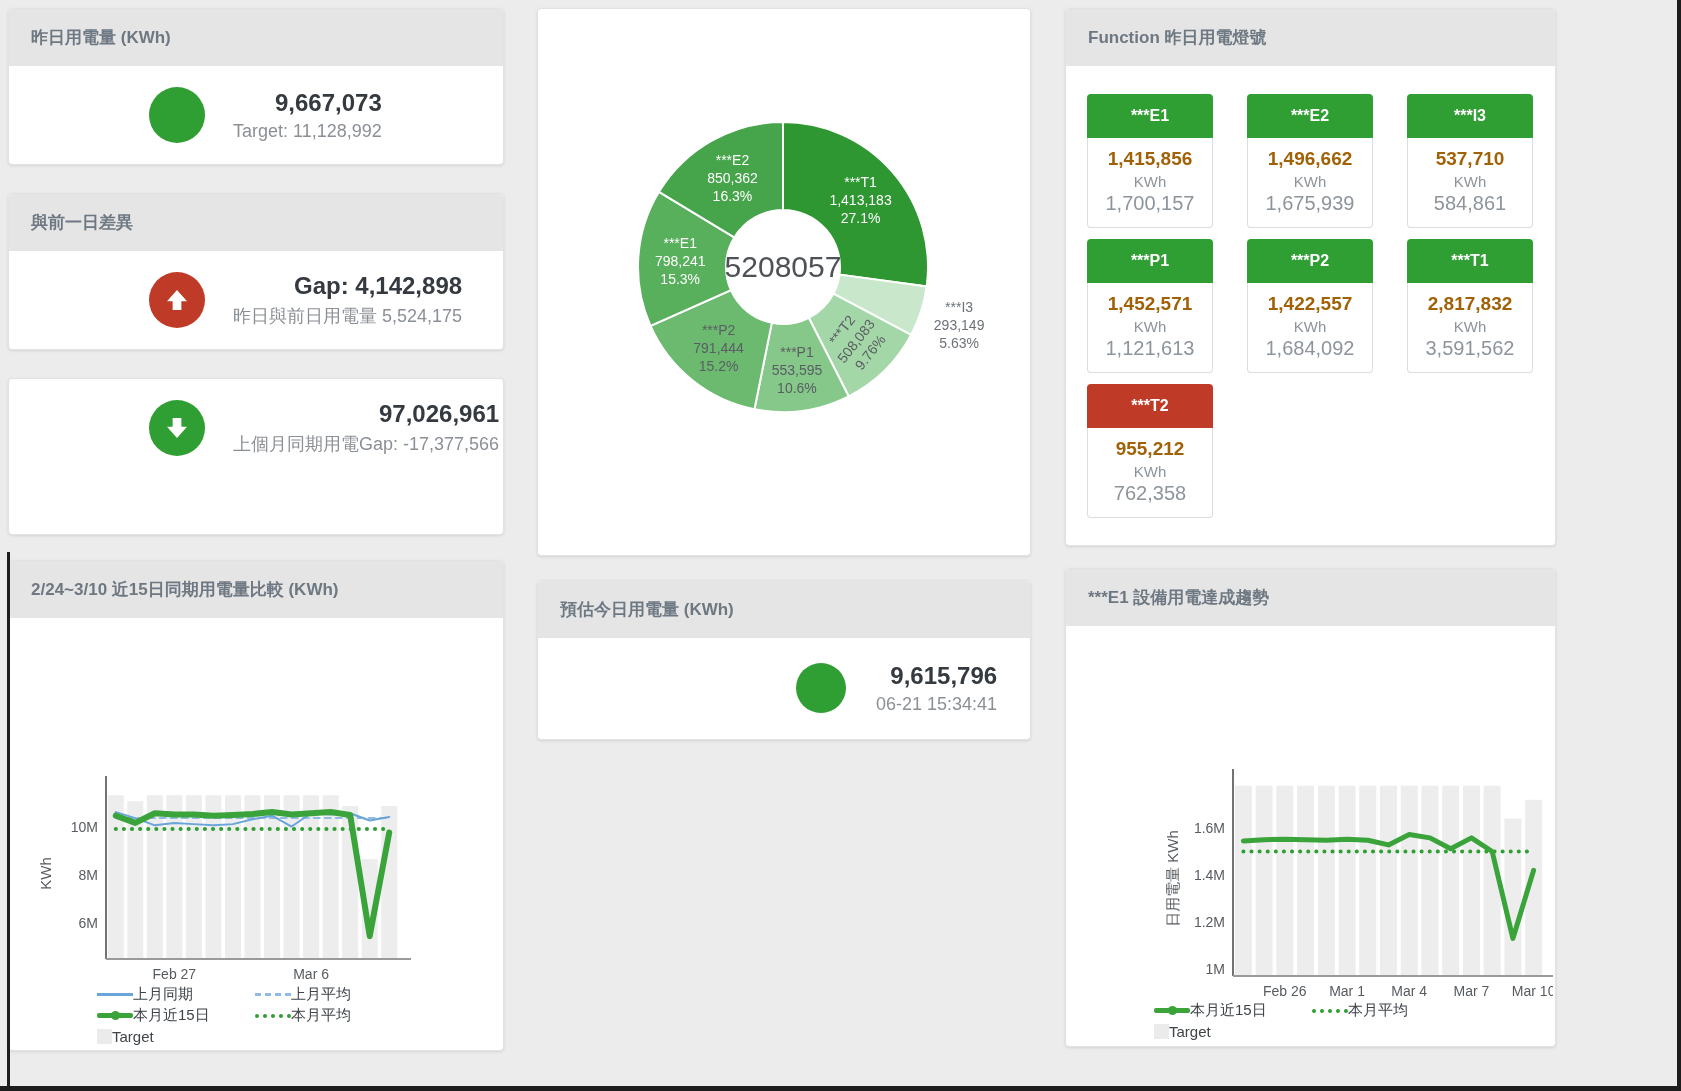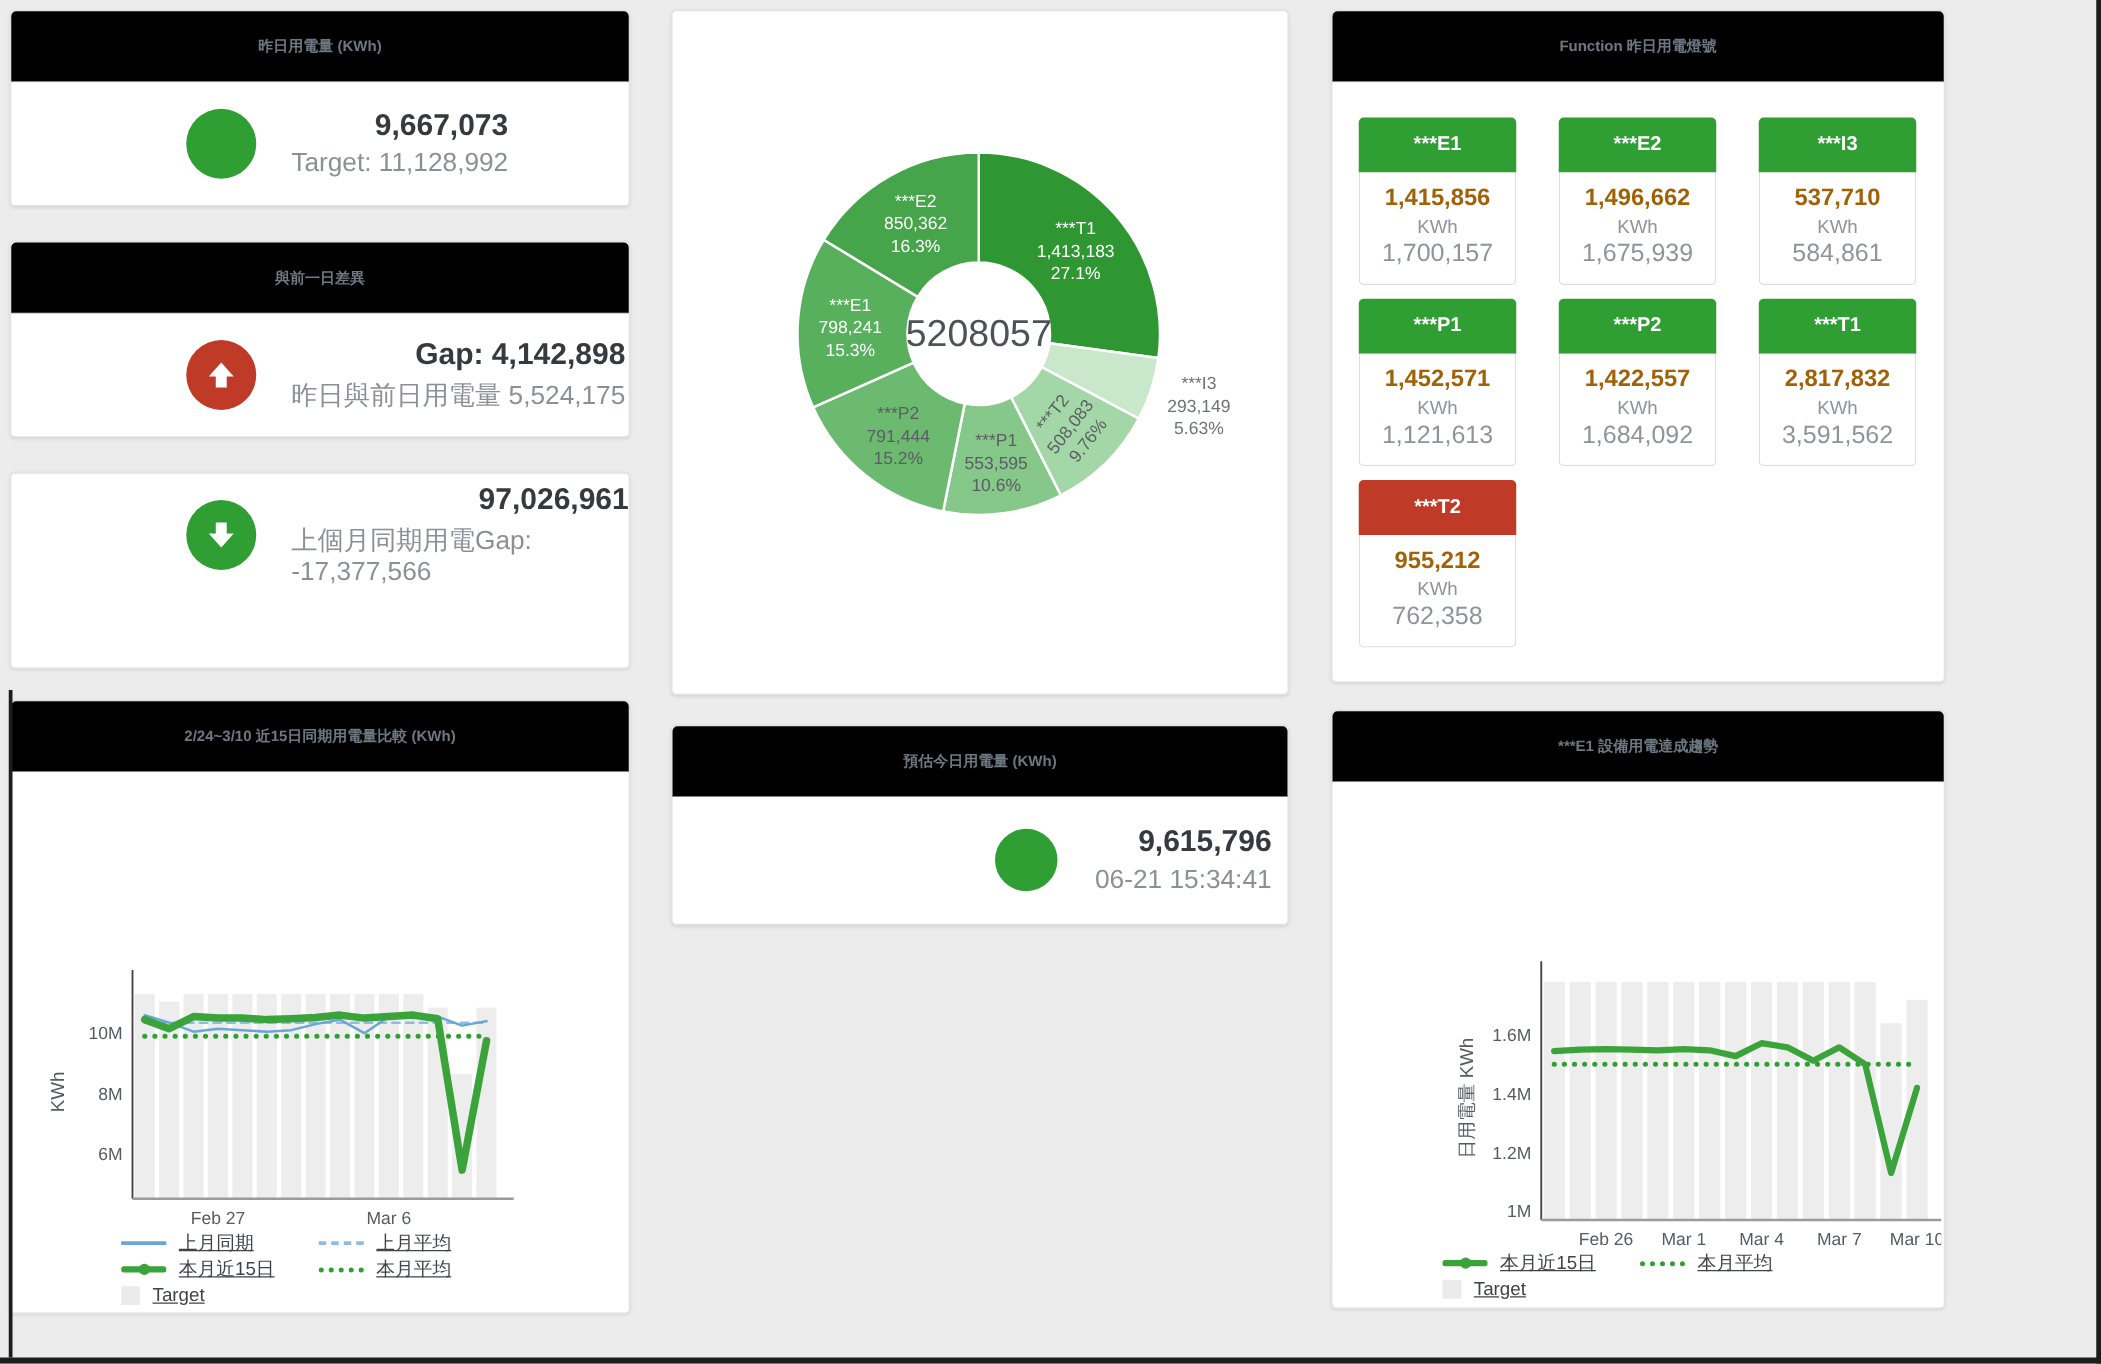--- a/index.html
+++ b/index.html
@@ -6,52 +6,52 @@
   body{
     width:1681px;height:1091px;position:relative;overflow:hidden;
     background:#ececec;
     font-family:"Liberation Sans","DejaVu Sans",sans-serif;
   }
   .card{
     position:absolute;background:#fff;border:1px solid #e2e2e2;border-radius:4px;
     box-shadow:0 1px 3px rgba(0,0,0,.10);
   }
   .card-h{
-    background:#000000;border-bottom:1px solid #e4e4e4;border-radius:4px 4px 0 0;
+    background:#e5e5e5;border-bottom:1px solid #e4e4e4;border-radius:4px 4px 0 0;
     height:56px;display:flex;align-items:center;padding:0 22px;
-    font-size:12px;font-weight:bold;color:#6e7882;justify-content:center;
+    font-size:17px;font-weight:bold;color:#6e7882;
   }
   .card-b{position:relative;}
   .kpi{display:flex;align-items:center;height:97px;}
   .ind{
     border-radius:50%;display:flex;align-items:center;justify-content:center;flex:0 0 auto;
   }
   .ind-lg{width:56px;height:56px;margin-left:140px;margin-right:28px;}
   .ind-sm{width:50px;height:50px;margin-left:258px;margin-right:30px;}
   .kpi-v{font-size:24px;font-weight:bold;color:#343a40;line-height:30px;text-align:right;}
-  .kpi-s{font-size:21px;color:#8b9096;margin-top:3px;}
+  .kpi-s{font-size:18px;color:#8b9096;margin-top:3px;}
   .tiles{display:flex;flex-wrap:wrap;column-gap:34px;row-gap:11px;padding:28px 21px 0 21px;}
   .tile{width:126px;}
   .tile-head{
     color:#fff;font-weight:bold;font-size:16px;text-align:center;
     padding:13px 0;border-radius:4px 4px 0 0;
   }
   .tile-head.green{background:#2f9e33;}
   .tile-head.red{background:#bf3b27;}
   .tile-body{
     border:1px solid #ddd;border-top:none;border-radius:0 0 4px 4px;
     text-align:center;padding:10px 0 12px 0;background:#fff;
   }
   .tile-value{font-size:19px;font-weight:bold;color:#a16207;}
   .tile-unit{font-size:15px;color:#8d949b;margin-top:3px;}
   .tile-target{font-size:20px;color:#8d949b;margin-top:2px;}
   svg{display:block;}
   .legend{padding-left:88px;}
   .legend-row{display:flex;height:21px;align-items:center;}
-  .legend-item{display:flex;align-items:center;gap:10px;width:158px;font-size:15px;color:#3f4449;cursor:pointer;text-decoration:underline;}
+  .legend-item{display:flex;align-items:center;width:158px;font-size:15px;color:#3f4449;cursor:pointer;}
   .sw{display:inline-block;flex:0 0 auto;}
   .sw-line-blue{width:36px;height:3px;background:#69a5d8;}
   .sw-dash-blue{width:36px;height:0;border-top:3px dashed #8fbbe4;}
   .sw-thick-green{width:36px;height:5px;background:#3aa33a;border-radius:2px;position:relative;}
   .sw-thick-green::after{content:"";position:absolute;left:50%;top:50%;width:9px;height:9px;margin:-4.5px 0 0 -4.5px;border-radius:50%;background:#3aa33a;}
   .sw-dot-green{width:36px;height:0;border-top:4px dotted #2f9e33;}
   .sw-square-gray{width:15px;height:15px;background:#ebebeb;}
   .edge{position:absolute;background:#1d1d1d;}
 </style>
 </head>

